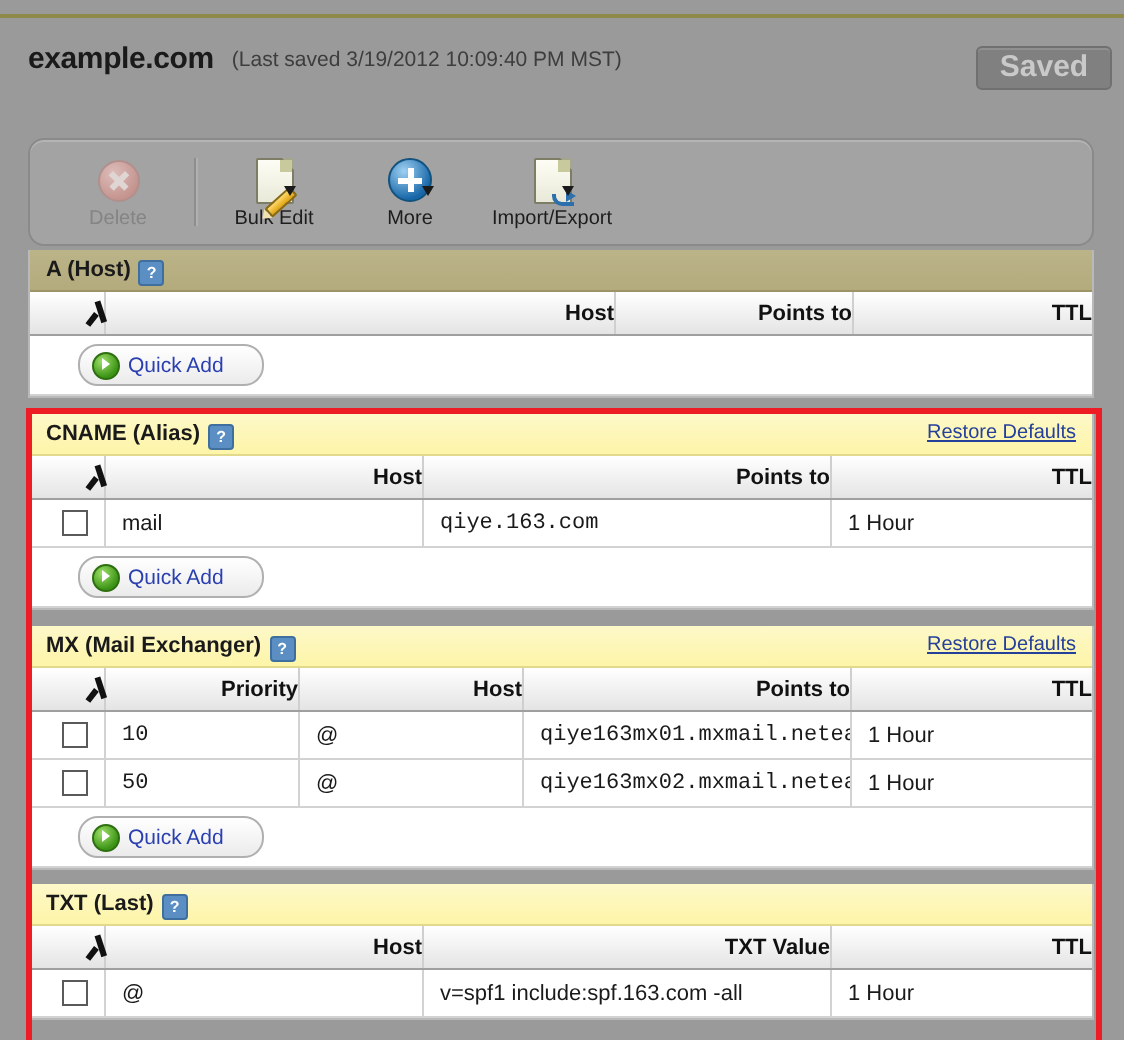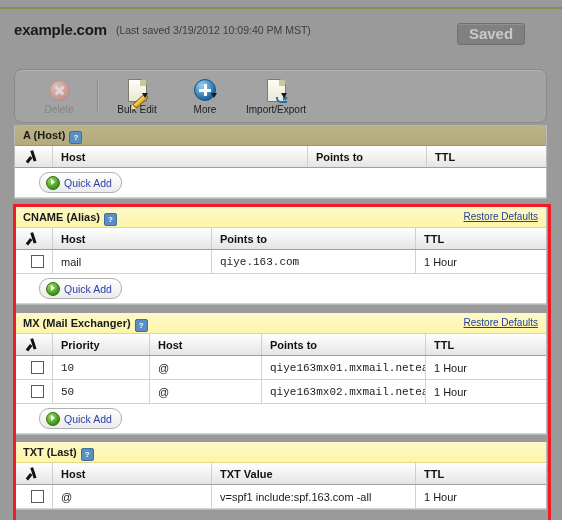--- a/index.html
+++ b/index.html
@@ -7,21 +7,21 @@
     width:562px;height:520px;overflow:hidden;
     background:#9a9a9a;
     font-family:"Liberation Sans","DejaVu Sans",sans-serif;
     font-size:11px;color:#222;
     position:relative;
   }
   .top-rule{position:absolute;left:0;top:7px;width:562px;height:2px;background:#8e8b4a;}
   .page{position:absolute;left:0;top:9px;width:562px;height:511px;background:#9a9a9a;}
 
   
-  .hdr{position:absolute;left:14px;top:12px;right:31px;height:42px;}
+  .hdr{position:absolute;left:14px;top:12px;right:0;height:42px;}
   .hdr-title{font-size:15px;font-weight:bold;color:#1a1a1a;display:inline-block;letter-spacing:-0.2px;}
   .hdr-saved{font-size:10.5px;color:#3d3d3d;display:inline-block;margin-left:6px;position:relative;top:-1px;}
   .hdr-sub{margin-top:3px;margin-left:4px;font-size:10px;color:#404040;}
   .saved-btn{
     position:absolute;right:6px;top:2px;width:66px;height:20px;
     background:#808080;border:1px solid #707070;border-radius:3px;
     color:#c9c9c9;font-size:15px;font-weight:bold;text-align:center;line-height:20px;
     box-shadow:inset 0 1px 0 #909090;
   }
 
@@ -59,21 +59,21 @@
     color:#fff;font-size:8px;font-weight:bold;line-height:11px;text-align:center;
     margin-left:4px;position:relative;top:1px;border:1px solid #3f6f9f;
   }
   .restore{
     position:absolute;right:8px;top:0;font-size:10px;font-weight:normal;color:#24409a;
     text-decoration:underline;cursor:pointer;
   }
 
   table.rec{width:100%;border-collapse:collapse;table-layout:fixed;background:#fff;}
   table.rec th{
-    height:21px;font-size:11px;font-weight:bold;color:#111;text-align:left;padding:0 0 0 8px;
+    height:21px;font-size:11px;font-weight:bold;color:#111;text-align:right;padding:0 0 0 8px;
     background:linear-gradient(#ffffff,#e4e4e4);border-bottom:1px solid #9f9f9f;
     border-right:1px solid #cfcfcf;
     margin-top:24px;
   }
   table.rec th:last-child{border-right:none;}
   table.rec td{
     height:23px;font-size:11px;color:#1a1a1a;padding:0 0 0 8px;
     border-bottom:1px solid #d2d2d2;border-right:1px solid #d2d2d2;
     white-space:nowrap;overflow:hidden;
   }
@@ -90,21 +90,21 @@
   .tick:before{
     content:"";position:absolute;left:1px;top:4px;width:4px;height:7px;
     border-right:3px solid #111;transform:rotate(38deg);
   }
   .tick:after{
     content:"";position:absolute;left:5px;top:0px;width:4px;height:11px;
     border-right:3px solid #111;transform:rotate(-18deg);
   }
   .qa-row{height:29px;background:#fff;border-bottom:1px solid #d2d2d2;position:relative;}
   .qa-btn{
-    position:absolute;left:24px;top:4px;height:19px;padding:0 9px 0 6px;
+    position:absolute;left:24px;top:4px;height:19px;padding:0 19px 0 6px;
     background:linear-gradient(#ffffff,#ebebeb);border:1px solid #b0b0b0;border-radius:10px;
     display:flex;align-items:center;gap:4px;cursor:pointer;
   }
   .qa-dot{
     width:12px;height:12px;border-radius:50%;
     background:radial-gradient(circle at 35% 30%,#9fe06a,#3c9416 70%);
     border:1px solid #2e6f10;position:relative;
   }
   .qa-dot:after{
     content:"";position:absolute;left:4px;top:2.5px;

